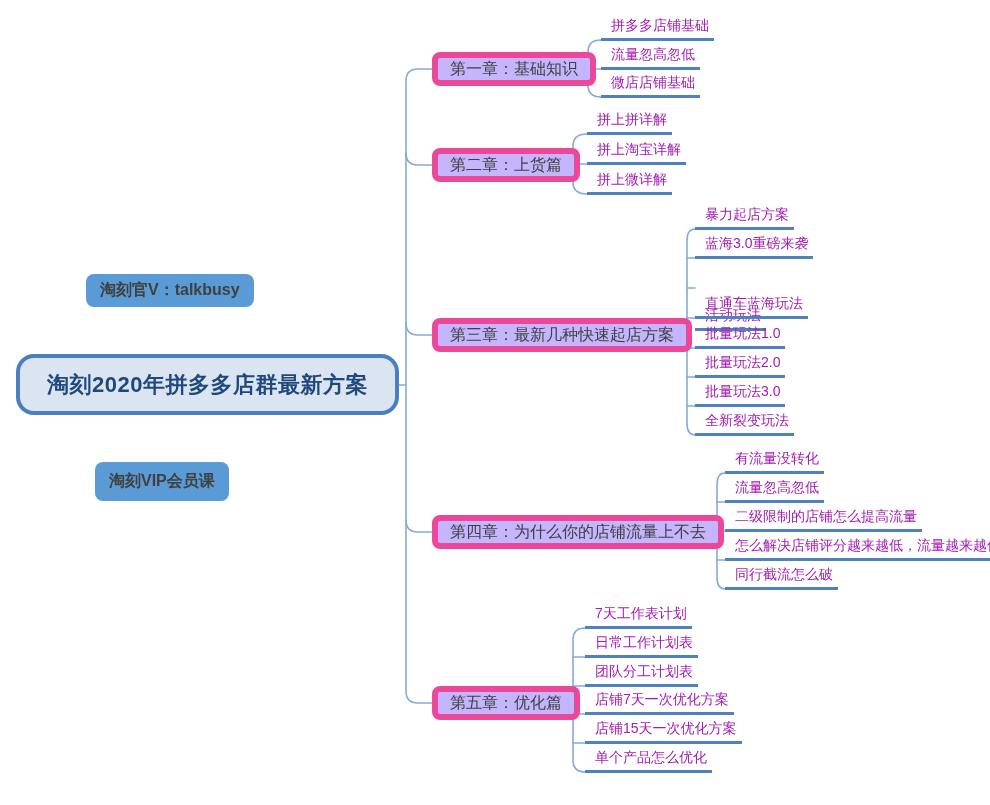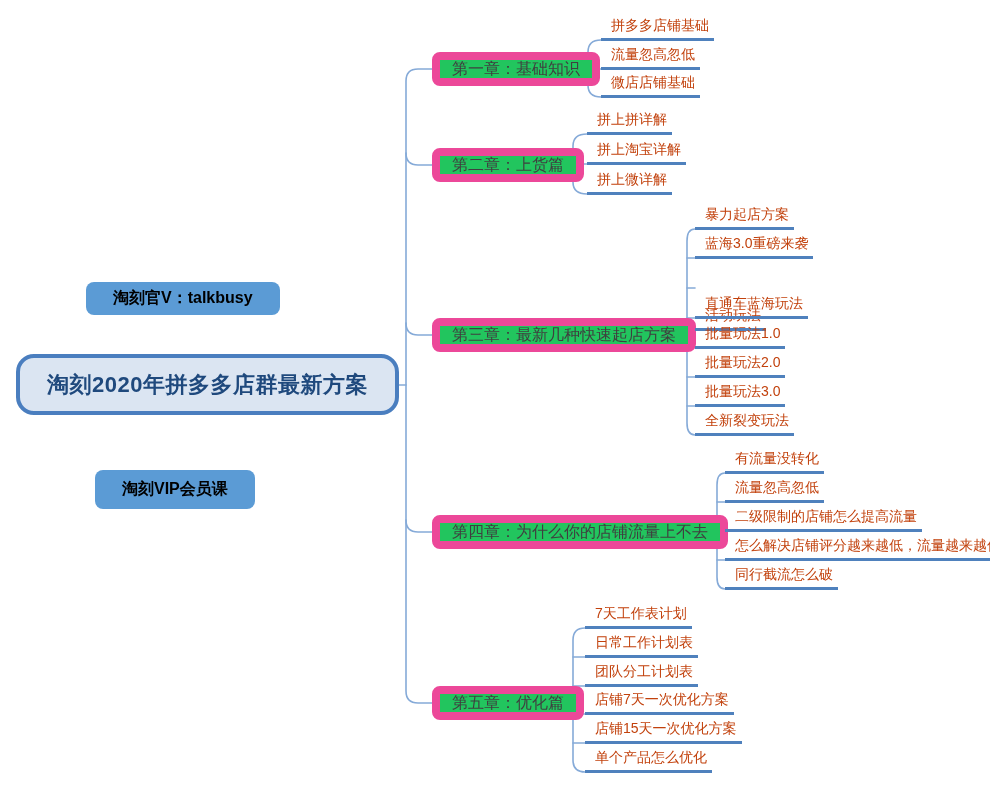--- a/index.html
+++ b/index.html
@@ -9,32 +9,32 @@
   }
   .connectors{position:absolute;left:0;top:0;z-index:0;pointer-events:none;}
   .node{position:absolute;z-index:1;box-sizing:border-box;white-space:nowrap;}
   .root-topic{
     left:16px;top:354px;width:383px;height:61px;
     background:#dbe5f2;border:4px solid #4a7ebf;border-radius:18px;
     display:flex;align-items:center;justify-content:center;
     font-size:22px;font-weight:bold;color:#1f497d;letter-spacing:.5px;
   }
   .float-box{
-    background:#5b9bd5;border-radius:8px;color:#000000;font-weight:bold;font-size:16px;
-    display:flex;align-items:center;justify-content:center;padding:0 27px;height:33px;margin-top:8px;
+    background:#5b9bd5;border-radius:8px;color:#404040;font-weight:bold;font-size:16px;
+    display:flex;align-items:center;justify-content:center;padding:0 14px;height:33px;
   }
   .float-top{left:86px;top:274px;}
   .float-bottom{left:95px;top:462px;height:39px;}
   .branch-topic{
-    background:#22c55e;border:8px solid #ec4899;border-radius:8px;
+    background:#c4b5fd;border:6px solid #ec4899;border-radius:8px;
     height:34px;display:flex;align-items:center;justify-content:center;
     padding:0 12px;font-size:16px;color:#3f3f3f;
   }
   .leaf{
-    font-size:14px;line-height:16px;color:#c2410c;
+    font-size:14px;line-height:16px;color:#a21caf;
     padding:0 5px 5px 10px;border-bottom:3px solid #4f81bd;
   }
 </style>
 </head>
 <body>
 
 <div class="canvas">
 
   <svg class="connectors" width="990" height="805">
     <g fill="none" stroke="#85aad8" stroke-width="1.6" stroke-linecap="round">

